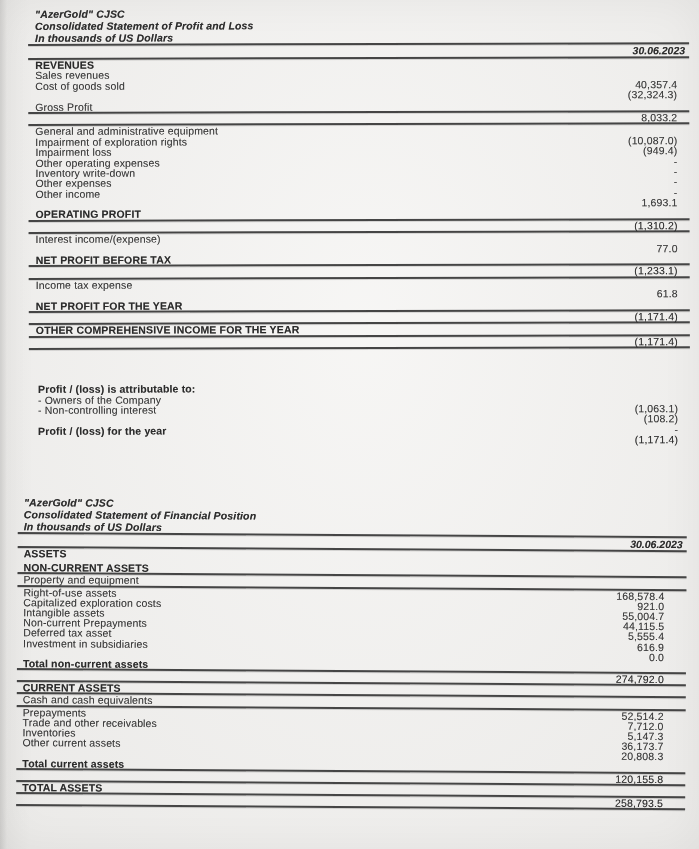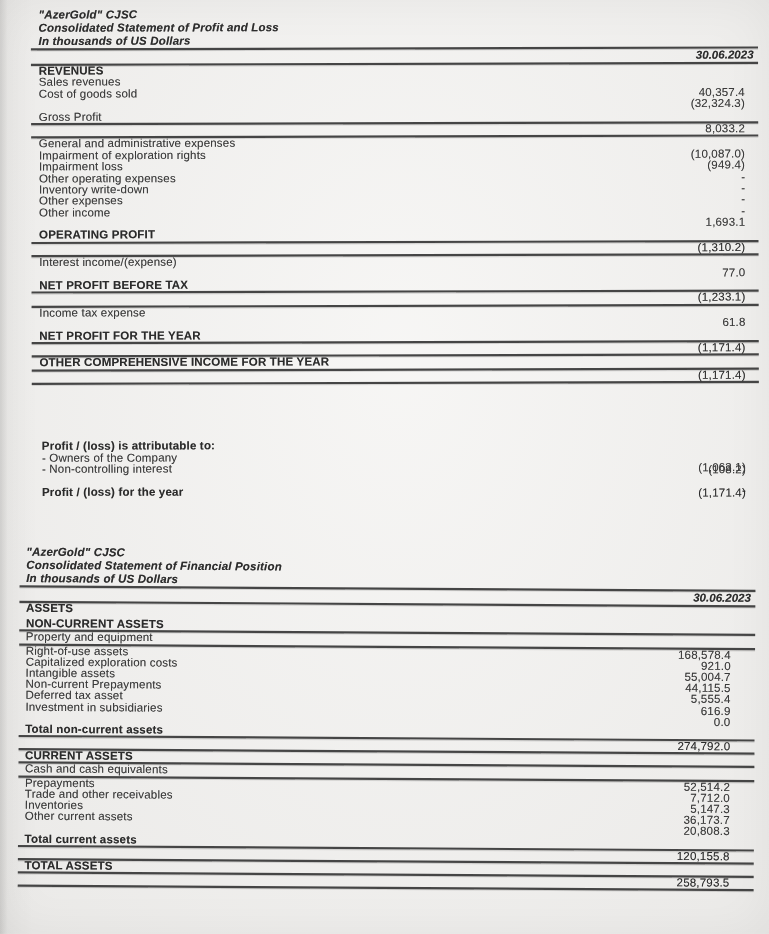--- a/index.html
+++ b/index.html
@@ -41,21 +41,21 @@
   .s1 .row { height:10.4px; line-height:10.4px; }
   .s2 .row { height:10.2px; line-height:10.2px; }
   .s1 .row .lbl { padding-left:7px; }
   .s2 .row .lbl { padding-left:6px; }
   .s1 .row .val { padding-right:12px; }
   .s2 .row .val { padding-right:22px;text-align:center; }
   .b  .lbl { font-weight:bold; color:#2b2b2b; }
   .bv .val { font-weight:normal; color:#2b2b2b; }
 
   .attr { margin-top:34px; }
-  .attr .row .lbl { padding-left:9px;margin-top:17px; }
+  .attr .row .lbl { padding-left:9px; }
   .gap { height:4px; }
 </style>
 </head>
 <body>
 
 <div class="page">
 
   <section class="stmt s1">
     <div class="hdr">
       <div class="t">"AzerGold" CJSC</div>
@@ -86,21 +86,21 @@
         <span class="lbl">Gross Profit</span>
         <span class="val"></span>
       </div>
     <div class="rule"></div>
     <div class="row">
         <span class="lbl"></span>
         <span class="val">8,033.2</span>
       </div>
     <div class="rule"></div>
     <div class="row">
-        <span class="lbl">General and administrative expenses</span>
+        <span class="lbl">General and administrative equipment</span>
         <span class="val"></span>
       </div>
     <div class="row">
         <span class="lbl">Impairment of exploration rights</span>
         <span class="val">(10,087.0)</span>
       </div>
     <div class="row">
         <span class="lbl">Impairment loss</span>
         <span class="val">(949.4)</span>
       </div>

